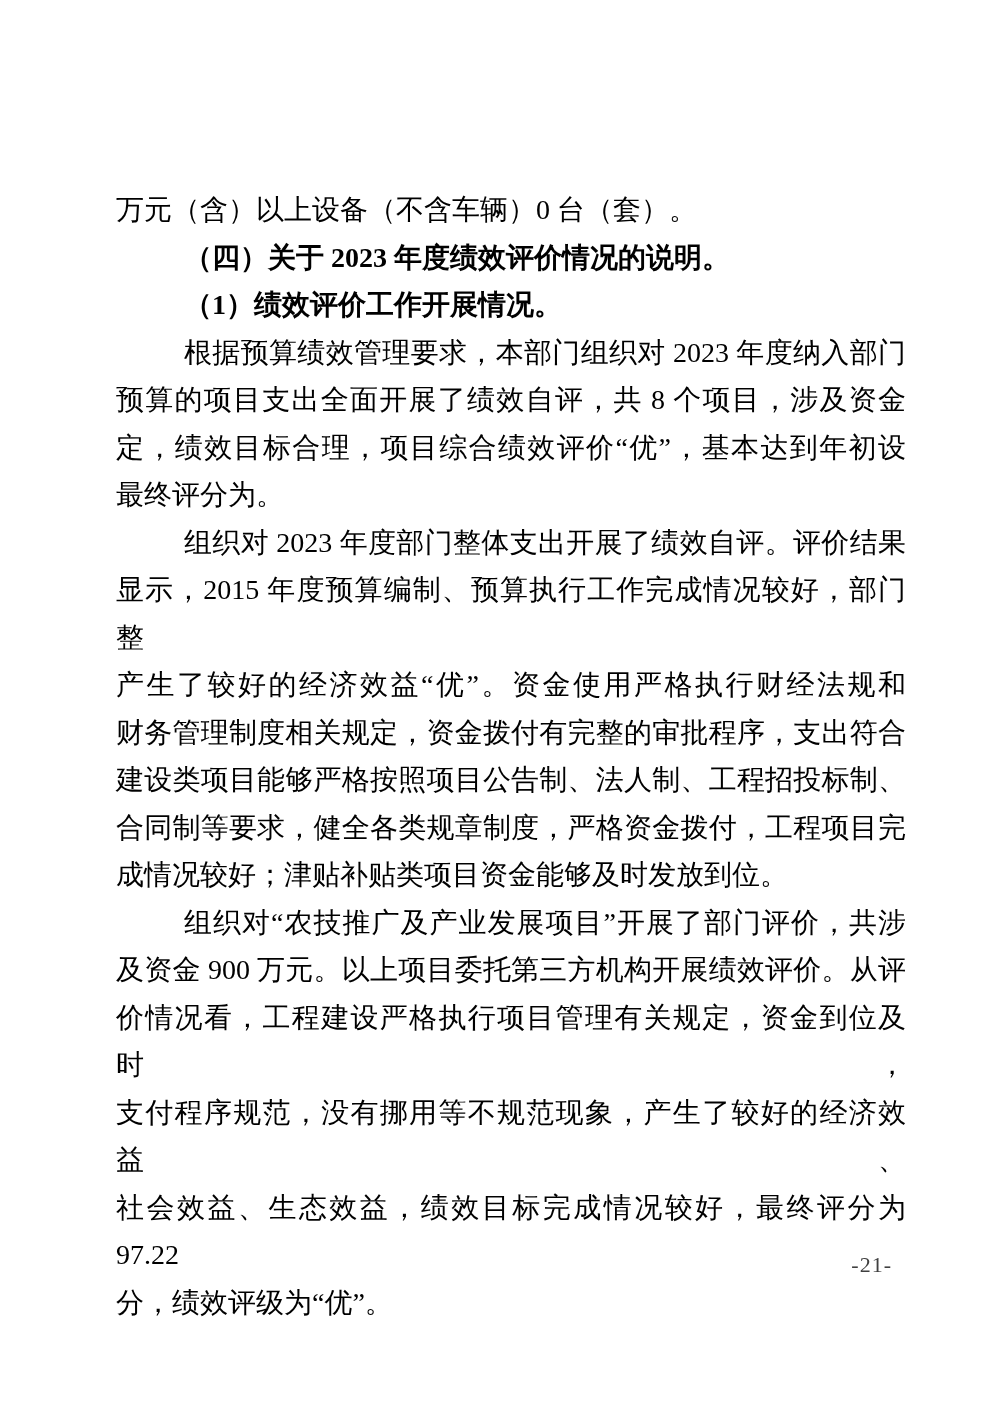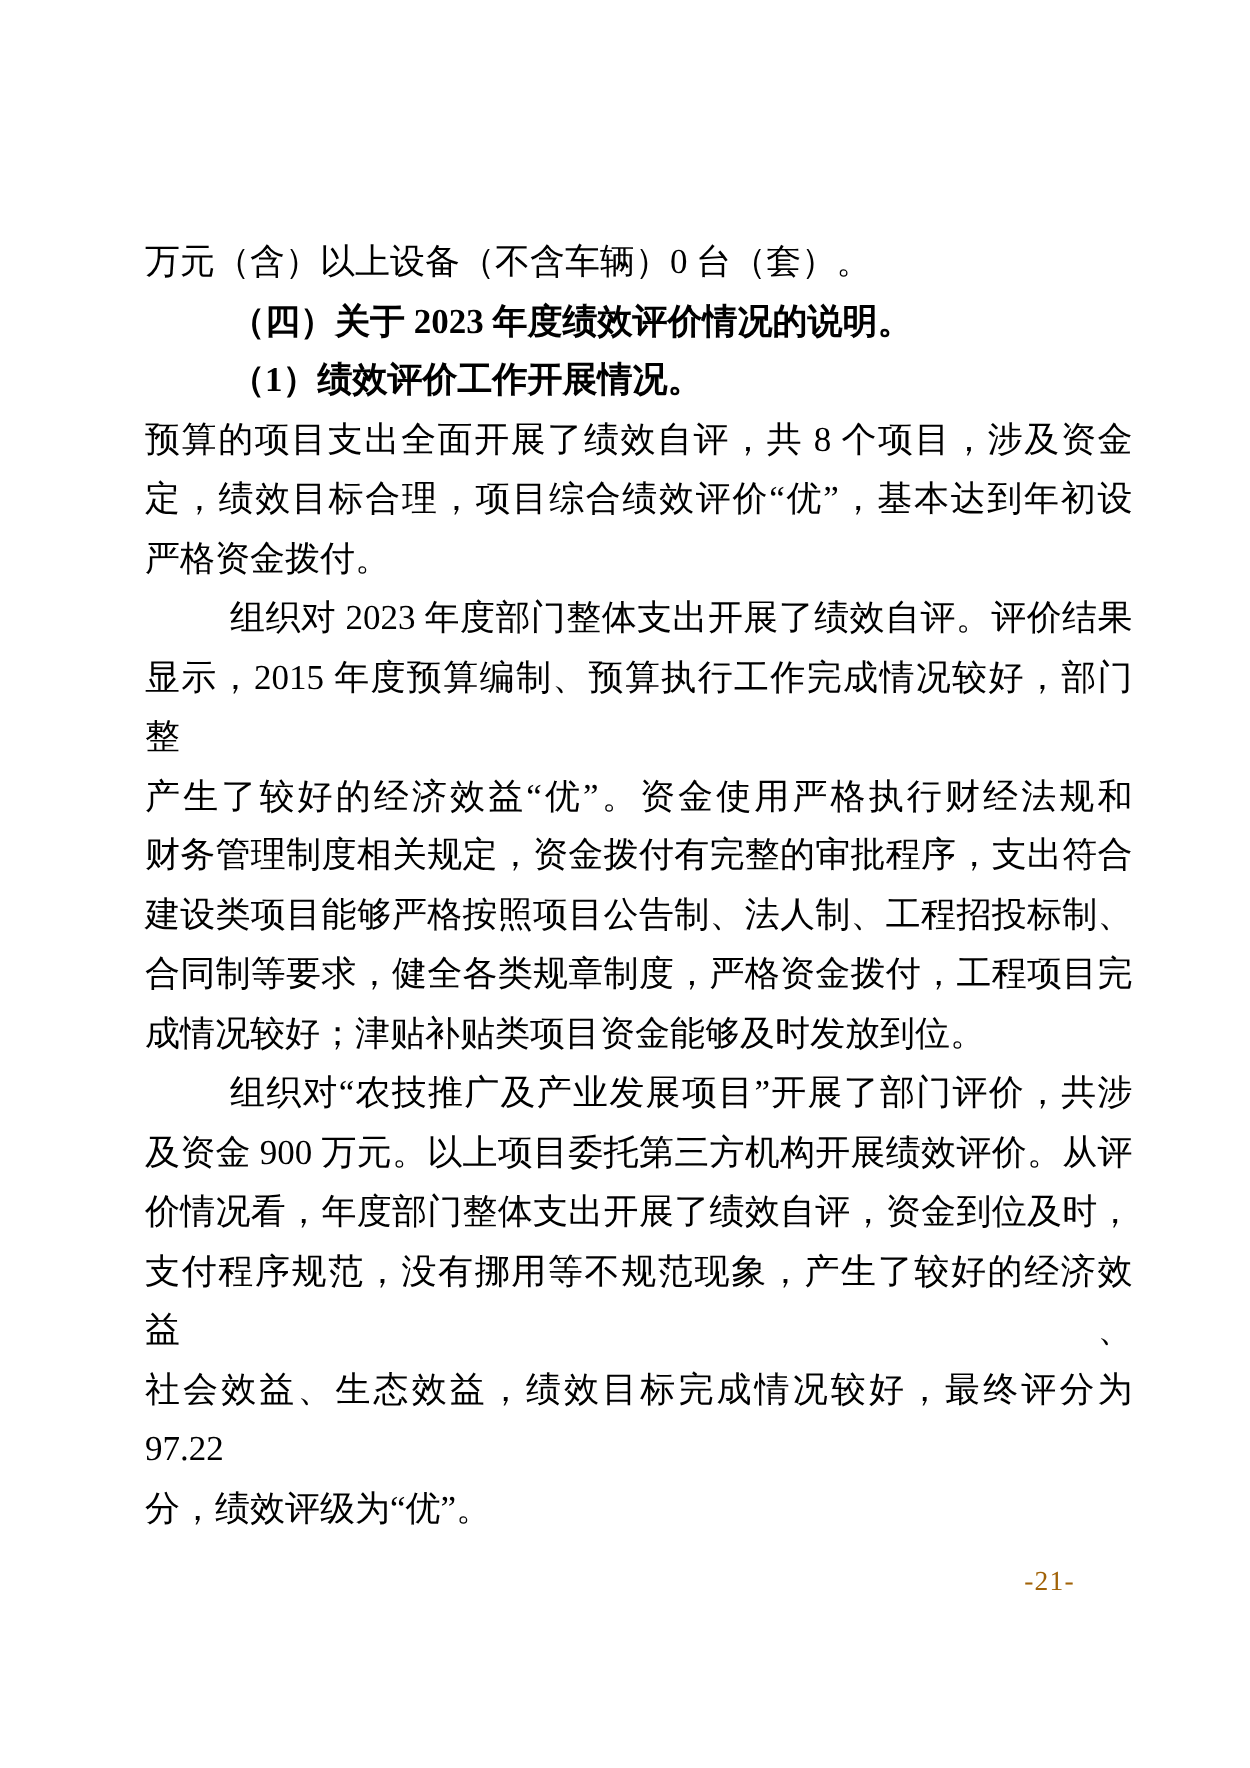--- a/index.html
+++ b/index.html
@@ -35,24 +35,24 @@
   }
   .ln.first {
     text-indent: 68px;
   }
   .para.heading .ln {
     font-weight: 700;
   }
   .page-number {
     position: absolute;
     top: 1252px;
-    right: 140px;
+    right: 108px;
     font-size: 22px;
     letter-spacing: 1px;
-    color: #a16207;
+    color: #404040;
   }
 </style>
 </head>
 <body>
 
 <div class="page">
   <div class="content">
 
     <div class="para">
       <div class="ln end">万元（含）以上设备（不含车辆）0 台（套）。</div>
@@ -60,39 +60,40 @@
 
     <div class="para heading">
       <div class="ln first end">（四）关于 2023 年度绩效评价情况的说明。</div>
     </div>
 
     <div class="para heading">
       <div class="ln first end">（1）绩效评价工作开展情况。</div>
     </div>
 
     <div class="para">
+      <div class="ln first">根据预算绩效管理要求，本部门组织对 2023 年度纳入部门</div>
       <div class="ln">预算的项目支出全面开展了绩效自评，共 8 个项目，涉及资金</div>
       <div class="ln">定，绩效目标合理，项目综合绩效评价“优”，基本达到年初设</div>
-      <div class="ln end">严格资金拨付。</div>
+      <div class="ln end">最终评分为。</div>
     </div>
 
     <div class="para">
       <div class="ln first">组织对 2023 年度部门整体支出开展了绩效自评。评价结果</div>
       <div class="ln">显示，2015 年度预算编制、预算执行工作完成情况较好，部门整</div>
       <div class="ln">产生了较好的经济效益“优”。资金使用严格执行财经法规和</div>
       <div class="ln">财务管理制度相关规定，资金拨付有完整的审批程序，支出符合</div>
       <div class="ln">建设类项目能够严格按照项目公告制、法人制、工程招投标制、</div>
       <div class="ln">合同制等要求，健全各类规章制度，严格资金拨付，工程项目完</div>
       <div class="ln end">成情况较好；津贴补贴类项目资金能够及时发放到位。</div>
     </div>
 
     <div class="para">
       <div class="ln first">组织对“农技推广及产业发展项目”开展了部门评价，共涉</div>
       <div class="ln">及资金 900 万元。以上项目委托第三方机构开展绩效评价。从评</div>
-      <div class="ln">价情况看，年度部门整体支出开展了绩效自评，资金到位及时，</div>
+      <div class="ln">价情况看，工程建设严格执行项目管理有关规定，资金到位及时，</div>
       <div class="ln">支付程序规范，没有挪用等不规范现象，产生了较好的经济效益、</div>
       <div class="ln">社会效益、生态效益，绩效目标完成情况较好，最终评分为 97.22</div>
       <div class="ln end">分，绩效评级为“优”。</div>
     </div>
 
   </div>
 
   <div class="page-number">-21-</div>
 </div>
 

